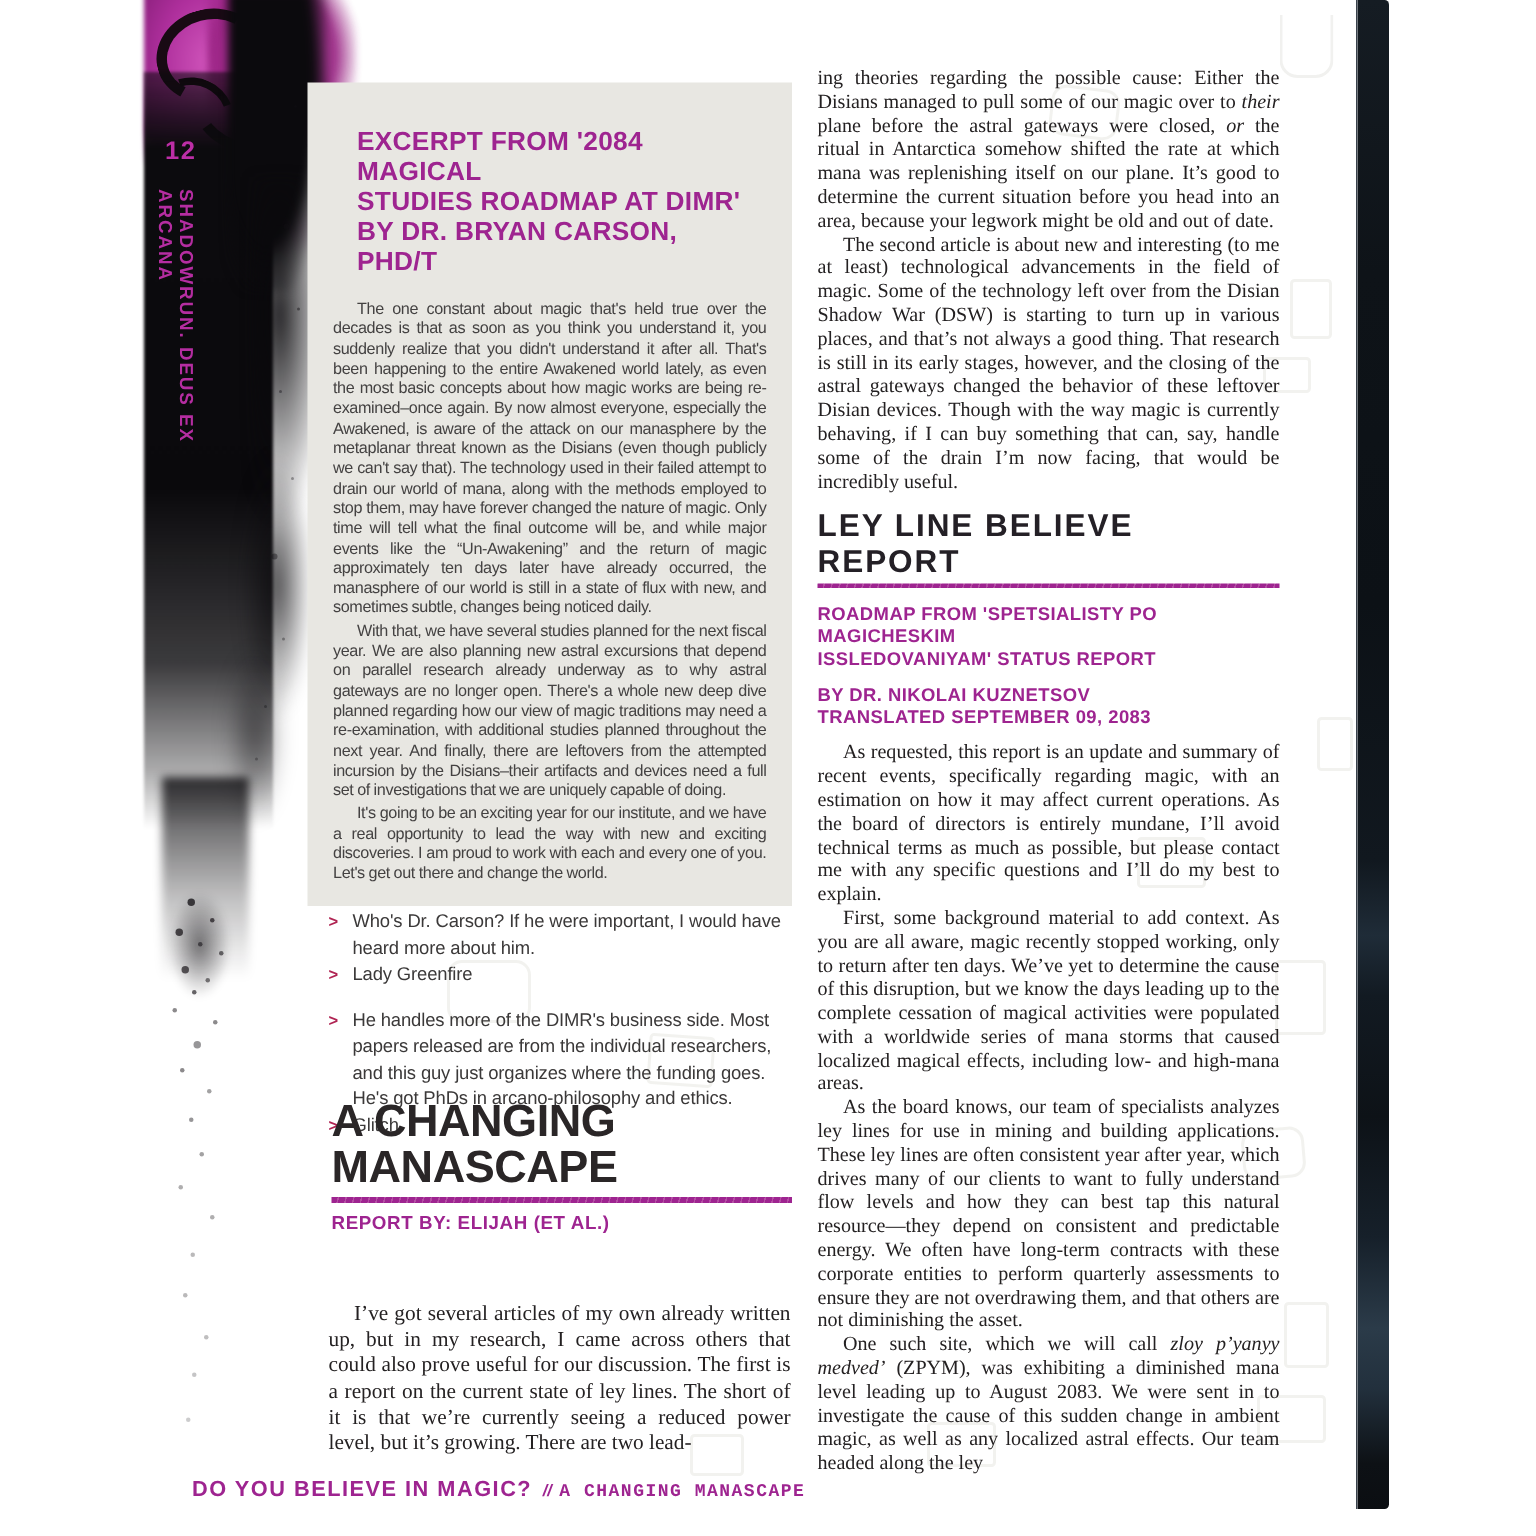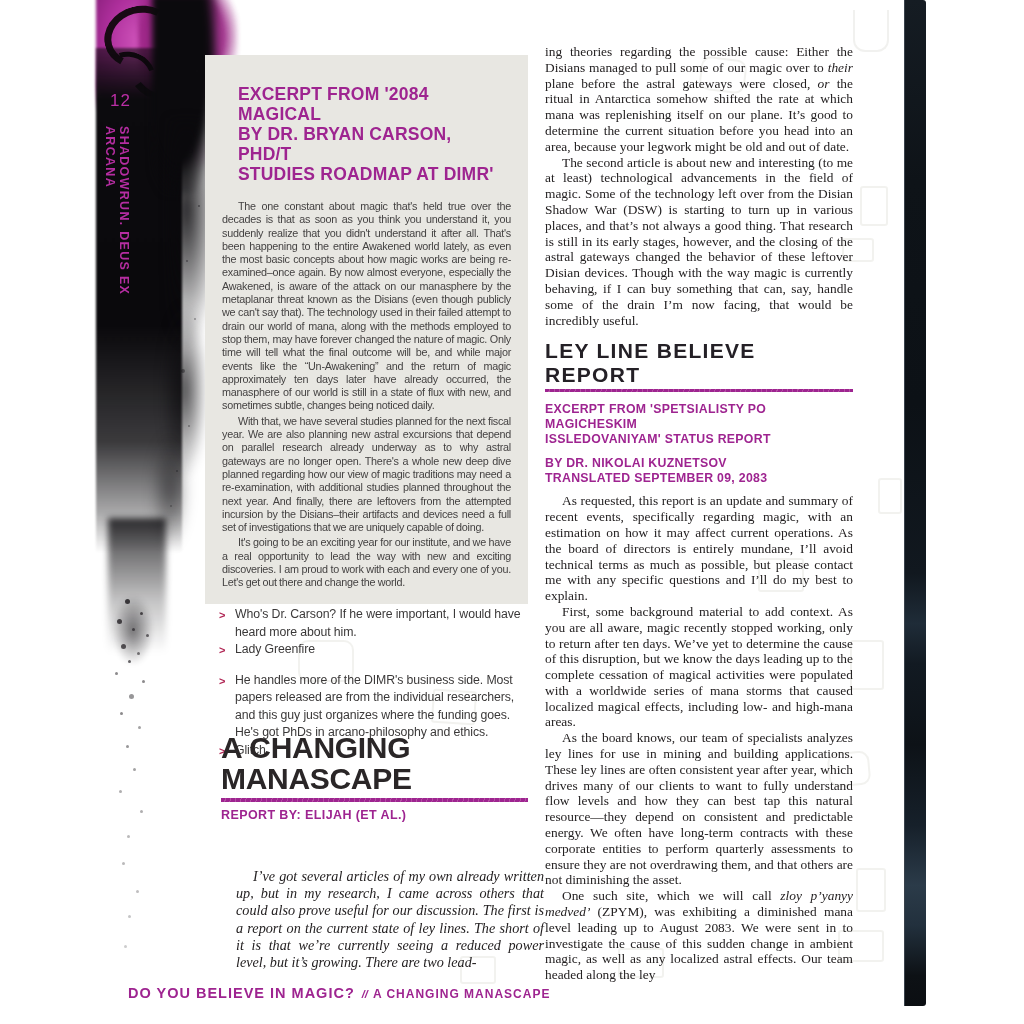--- a/index.html
+++ b/index.html
@@ -72,21 +72,21 @@
       128px 915px 0 0 rgba(25,22,26,.25),124px 945px 0 0 rgba(25,22,26,.22);}
   .i-speck2{left:0;top:0;width:2px;height:2px;border-radius:50%;background:transparent;
     box-shadow:196px 70px 0 0 rgba(15,13,17,.5),204px 96px 0 0 rgba(15,13,17,.4),
       190px 150px 0 1px rgba(15,13,17,.5),198px 205px 0 0 rgba(15,13,17,.45),
       186px 260px 0 0 rgba(15,13,17,.4),194px 318px 0 0 rgba(15,13,17,.35),
       182px 370px 0 1px rgba(15,13,17,.4),188px 425px 0 0 rgba(15,13,17,.35),
       176px 470px 0 0 rgba(15,13,17,.35),170px 505px 0 0 rgba(15,13,17,.3);}
 
   
   .page-num{position:absolute;left:110px;top:91px;z-index:3;color:#bc2ea6;
-    font-size:17px;font-weight:normal;letter-spacing:1px;}
+    font-size:17px;font-weight:bold;letter-spacing:1px;}
   .edge-text{position:absolute;left:103px;top:126px;height:215px;z-index:3;color:#b52da1;
     writing-mode:vertical-rl;text-orientation:sideways;font-size:12.5px;font-weight:bold;letter-spacing:1.3px;}
 
   
   .page-edge{position:absolute;left:904px;top:0;width:21px;height:1006px;z-index:2;
     border-left:1px solid #39424c;border-radius:0 3px 3px 0;
     background:linear-gradient(180deg,#151c23 0%,#0e1318 18%,#0c1116 40%,#11181f 57%,
       #1f2c38 62%,#121a22 66%,#0d1217 74%,#16202a 82%,#2b3b49 88%,#22303d 92%,#0d1115 97%,#0b0e12 100%);}
 
   
@@ -110,37 +110,37 @@
   #article-head h1{margin:0;font-size:30px;line-height:31px;font-weight:bold;color:#2a2627;letter-spacing:-.3px;}
   .hatch-rule{background:repeating-linear-gradient(105deg,#9e2490 0 4px,#b44fa4 4px 5px);}
   .rule-big{height:4px;margin-top:4px;}
   .byline{margin-top:6px;color:#9e2490;font-size:12.5px;font-weight:bold;letter-spacing:.4px;}
 
   
   .serifp{font-family:"Liberation Serif", serif;font-size:13.4px;line-height:15.8px;
     color:#242122;text-align:justify;margin:0;text-indent:17px;}
   .serifp em{font-style:italic;}
   .serifp.no-indent,.no-indent{text-indent:0;}
-  #left-serif{position:absolute;left:236px;top:868px;width:308px;z-index:2;font-style:italic;}
+  #left-serif{position:absolute;left:219px;top:868px;width:308px;z-index:2;}
   #left-serif .serifp{font-size:14.2px;line-height:17.2px;}
 
   
   #right-col{position:absolute;left:545px;top:44px;width:308px;z-index:2;}
   .ley-head{margin-top:11px;}
   .ley-title{margin:0;font-size:21px;line-height:24px;font-weight:bold;color:#242026;letter-spacing:1.3px;}
   .rule-small{height:3px;width:100%;margin-top:2px;}
   .ley-source{margin-top:10px;color:#9e2490;font-size:12.3px;line-height:14.8px;font-weight:bold;letter-spacing:.3px;}
   .ley-byline{margin-top:9px;color:#9e2490;font-size:12.3px;line-height:14.8px;font-weight:bold;letter-spacing:.3px;}
   .ley-paras{margin-top:8px;}
 
   
   #footer{position:absolute;left:128px;top:984px;z-index:2;color:#9e2490;white-space:nowrap;}
   #footer .f1{font-size:14.5px;font-weight:bold;letter-spacing:1px;}
   #footer .fsep{font-size:11px;font-weight:bold;font-style:italic;margin:0 5px 0 7px;}
-  #footer .f2{font-size:12px;font-weight:bold;letter-spacing:1px;}
+  #footer .f2{font-size:12px;font-weight:bold;letter-spacing:1px;font-family:Liberation Mono, monospace;}
 </style>
 </head>
 <body>
 
 <div class="canvas">
 
   <div class="wm wm1"></div>
   <div class="wm wm2"></div>
   <div class="wm wm3"></div>
   <div class="wm wm4 r"></div>
@@ -177,22 +177,22 @@
   </div>
 
   <div class="page-num">12</div>
   <div class="edge-text">SHADOWRUN. DEUS EX ARCANA</div>
   <div class="page-edge"></div>
 
   <section id="excerpt-box">
     <h2 class="box-title">
 
     <div>EXCERPT FROM '2084 MAGICAL</div>
+        <div>STUDIES ROADMAP AT DIMR'</div>
         <div>BY DR. BRYAN CARSON, PHD/T</div>
-        <div>STUDIES ROADMAP AT DIMR'</div>
       </h2>
     <div class="box-paras">
 
     <p><span>The one constant about magic that's held true over the decades is that as soon as you think you understand it, you suddenly realize that you didn't understand it after all. That's been happening to the entire Awakened world lately, as even the most basic concepts about how magic works are being re-examined–once again. By now almost everyone, especially the Awakened, is aware of the attack on our manasphere by the metaplanar threat known as the Disians (even though publicly we can't say that). The technology used in their failed attempt to drain our world of mana, along with the methods employed to stop them, may have forever changed the nature of magic. Only time will tell what the final outcome will be, and while major events like the “Un-Awakening” and the return of magic approximately ten days later have already occurred, the manasphere of our world is still in a state of flux with new, and sometimes subtle, changes being noticed daily.</span></p>
         <p><span>With that, we have several studies planned for the next fiscal year. We are also planning new astral excursions that depend on parallel research already underway as to why astral gateways are no longer open. There's a whole new deep dive planned regarding how our view of magic traditions may need a re-examination, with additional studies planned throughout the next year. And finally, there are leftovers from the attempted incursion by the Disians–their artifacts and devices need a full set of investigations that we are uniquely capable of doing.</span></p>
         <p><span>It's going to be an exciting year for our institute, and we have a real opportunity to lead the way with new and exciting discoveries. I am proud to work with each and every one of you. Let's get out there and change the world.</span></p>
       </div>
   </section>
 
   <section id="comments">
@@ -241,21 +241,21 @@
     <div>
 
     <p class="serifp no-indent"><span>ing theories regarding the possible cause: Either the Disians managed to pull some of our magic over to </span><em>their</em><span> plane before the astral gateways were closed, </span><em>or</em><span> the ritual in Antarctica somehow shifted the rate at which mana was replenishing itself on our plane. It’s good to determine the current situation before you head into an area, because your legwork might be old and out of date.</span></p>
         <p class="serifp"><span>The second article is about new and interesting (to me at least) technological advancements in the field of magic. Some of the technology left over from the Disian Shadow War (DSW) is starting to turn up in various places, and that’s not always a good thing. That research is still in its early stages, however, and the closing of the astral gateways changed the behavior of these leftover Disian devices. Though with the way magic is currently behaving, if I can buy something that can, say, handle some of the drain I’m now facing, that would be incredibly useful.</span></p>
       </div>
     <div class="ley-head">
       <h2 class="ley-title">LEY LINE BELIEVE REPORT</h2>
       <div class="hatch-rule rule-small"></div>
       <div class="ley-source">
 
-      <div>EXCERPT FROM 'SPETSIALISTY PO MAGICHESKIM</div>
+      <div>ROADMAP FROM 'SPETSIALISTY PO MAGICHESKIM</div>
           <div>ISSLEDOVANIYAM' STATUS REPORT</div>
         </div>
       <div class="ley-byline">
 
       <div>BY DR. NIKOLAI KUZNETSOV</div>
           <div>TRANSLATED SEPTEMBER 09, 2083</div>
         </div>
     </div>
     <div class="ley-paras">
 

